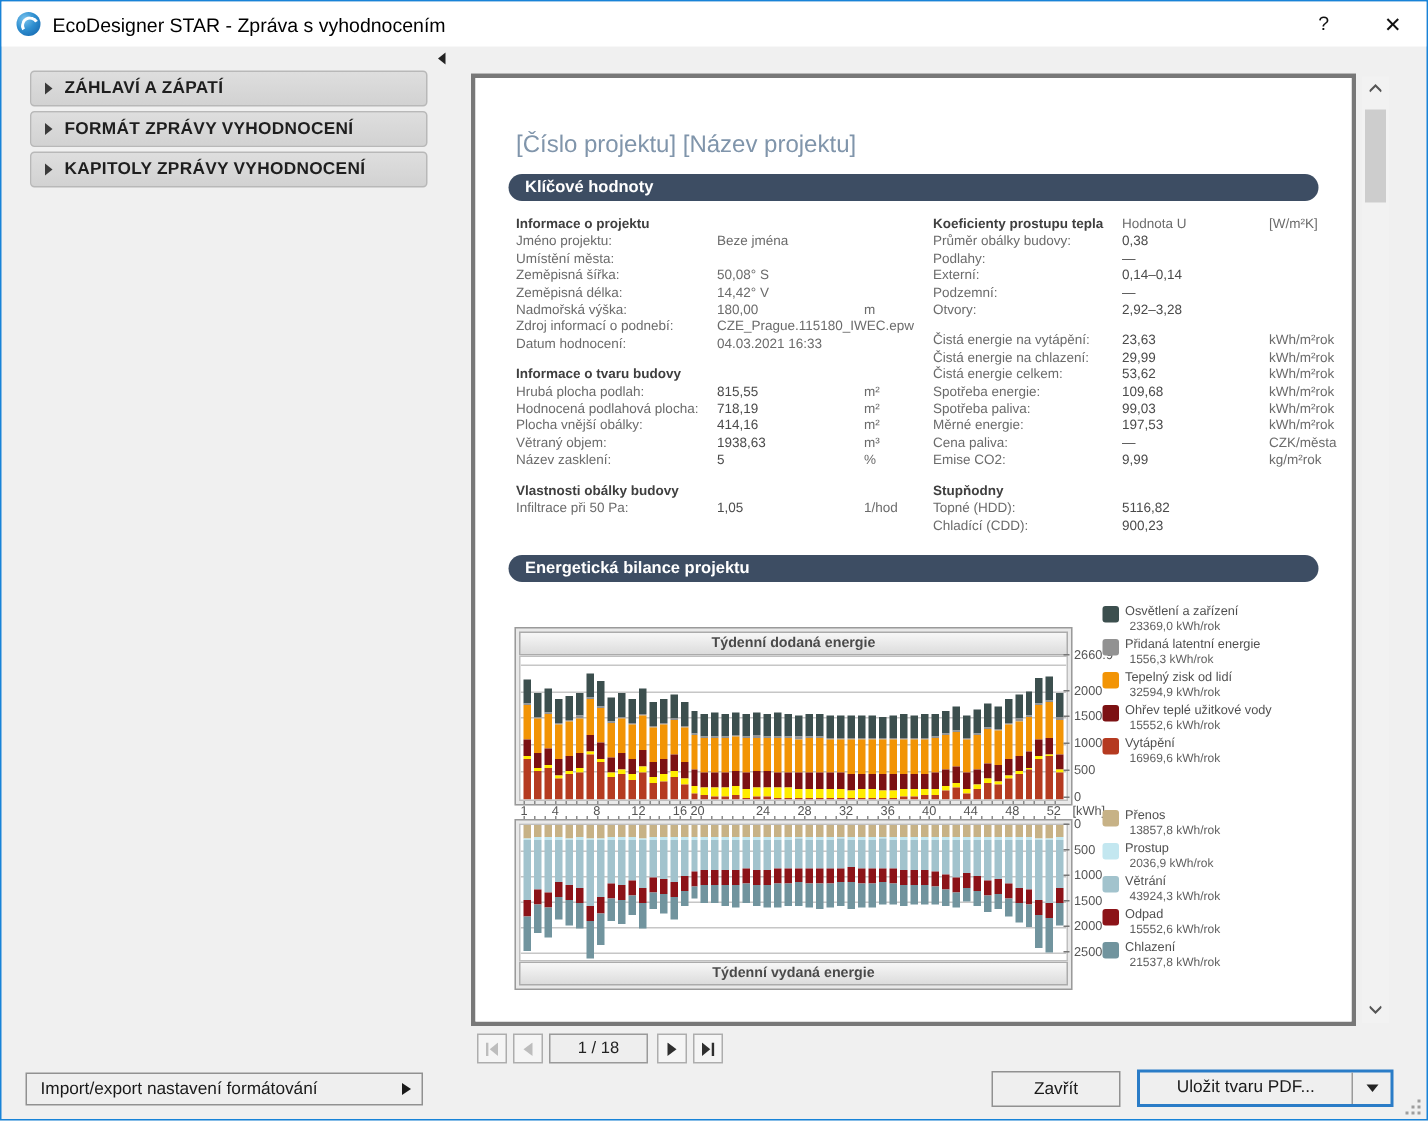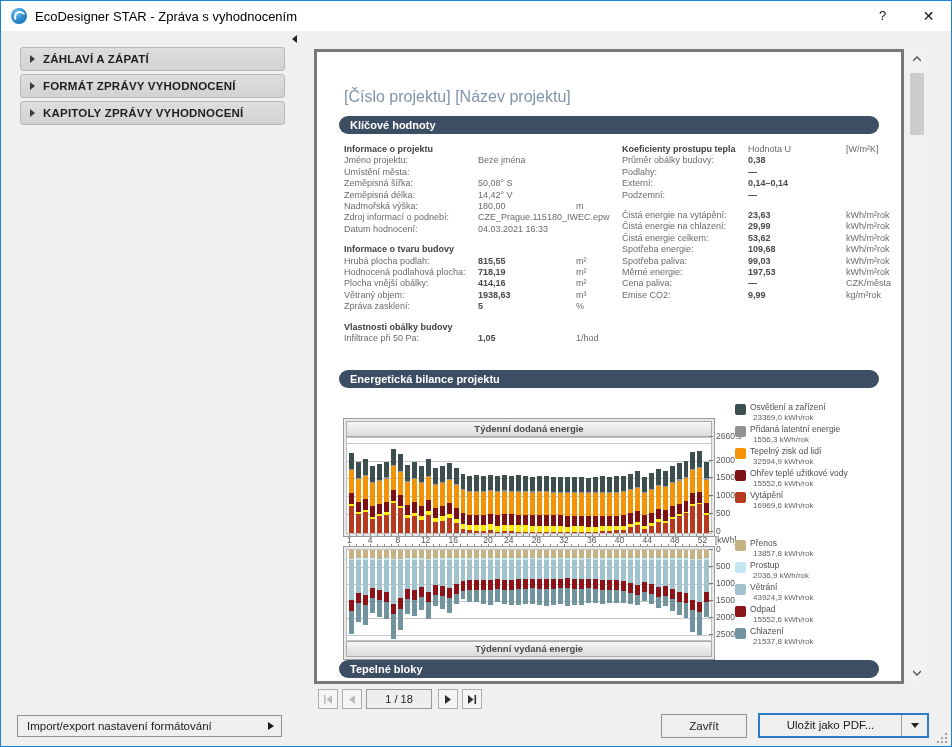--- a/index.html
+++ b/index.html
@@ -29,21 +29,21 @@
     font-size:11px;font-weight:bold;line-height:18px;padding-left:11px;box-sizing:border-box;}
   
   .kvcol{position:absolute;top:92px;}
   .kv-left{left:27px;width:278px;}
   .kv-right{left:305px;width:272px;}
   .kv-group{margin-bottom:9px;}
   .kv-row{display:flex;line-height:11.4px;font-size:9px;color:#6b6b6b;white-space:nowrap;}
   .kv-h{font-weight:bold;color:#3f3f3f;}
   .kv-left .kv-l{width:134px;flex:none;}
   .kv-right .kv-l{width:126px;flex:none;}
-  .kv-v{width:98px;flex:none;font-weight:bold;color:#4a4a4a;}
+  .kv-v{width:98px;flex:none;font-weight:normal;color:#4a4a4a;}
   .kv-group[data-plain] .kv-v{font-weight:normal;color:#6b6b6b;}
   .kv-u{color:#6b6b6b;}
   .kv-v.plain{font-weight:normal;color:#6b6b6b;}
   
   .chart{position:absolute;left:26px;width:366px;background:#e9e9e9;border:1px solid #9a9a9a;padding:2px;box-sizing:content-box;}
   .chart-hdr{height:14px;border:1px solid #ababab;background:linear-gradient(#f7f7f7,#dcdcdc);
     font-size:9.5px;font-weight:bold;color:#4a4a4a;text-align:center;line-height:14px;}
   .plot{position:relative;height:95px;background:#fff;border:1px solid #bfbfbf;overflow:hidden;}
   #chart-top{top:366px;}
   #chart-bot{top:494px;}
@@ -186,21 +186,21 @@
                 <span class="kv-l">Plocha vnější obálky:</span>
                 <span class="kv-v">414,16</span>
                 <span class="kv-u">m²</span>
               </div>
               <div class="kv-row">
                 <span class="kv-l">Větraný objem:</span>
                 <span class="kv-v">1938,63</span>
                 <span class="kv-u">m³</span>
               </div>
               <div class="kv-row">
-                <span class="kv-l">Zpráva zasklení:</span>
+                <span class="kv-l">Název zasklení:</span>
                 <span class="kv-v">5</span>
                 <span class="kv-u">%</span>
               </div>
             </div>
         </div>
         <div class="kv-group">
           <div class="kv-row">
               <span class="kv-l kv-h">Vlastnosti obálky budovy</span>
             </div>
           <div>
@@ -234,20 +234,25 @@
               <div class="kv-row">
                 <span class="kv-l">Externí:</span>
                 <span class="kv-v">0,14–0,14</span>
                 <span class="kv-u"></span>
               </div>
               <div class="kv-row">
                 <span class="kv-l">Podzemní:</span>
                 <span class="kv-v">—</span>
                 <span class="kv-u"></span>
               </div>
+              <div class="kv-row">
+                <span class="kv-l">Otvory:</span>
+                <span class="kv-v">2,92–3,28</span>
+                <span class="kv-u"></span>
+              </div>
             </div>
         </div>
         <div class="kv-group">
           <div>
               <div class="kv-row">
                 <span class="kv-l">Čistá energie na vytápění:</span>
                 <span class="kv-v">23,63</span>
                 <span class="kv-u">kWh/m²rok</span>
               </div>
               <div class="kv-row">
@@ -277,20 +282,37 @@
               </div>
               <div class="kv-row">
                 <span class="kv-l">Cena paliva:</span>
                 <span class="kv-v">—</span>
                 <span class="kv-u">CZK/města</span>
               </div>
               <div class="kv-row">
                 <span class="kv-l">Emise CO2:</span>
                 <span class="kv-v">9,99</span>
                 <span class="kv-u">kg/m²rok</span>
+              </div>
+            </div>
+        </div>
+        <div class="kv-group">
+          <div class="kv-row">
+              <span class="kv-l kv-h">Stupňodny</span>
+            </div>
+          <div>
+              <div class="kv-row">
+                <span class="kv-l">Topné (HDD):</span>
+                <span class="kv-v">5116,82</span>
+                <span class="kv-u"></span>
+              </div>
+              <div class="kv-row">
+                <span class="kv-l">Chladící (CDD):</span>
+                <span class="kv-v">900,23</span>
+                <span class="kv-u"></span>
               </div>
             </div>
         </div>
       </div>
 
       <div class="pill" style="top:318px">Energetická bilance projektu</div>
 
       <div class="chart" id="chart-top">
         <div class="chart-hdr">Týdenní dodaná energie</div>
         <div class="plot">
@@ -823,21 +845,21 @@
           <div class="tick-minor" style="left: 345.692px; bottom: 0px;"></div>
           <div class="tick-minor" style="left: 352.615px; top: 0px;"></div>
           <div class="tick-minor" style="left: 352.615px; bottom: 0px;"></div>
           <div class="tick-minor" style="left: 359.538px; top: 0px;"></div>
           <div class="tick-minor" style="left: 359.538px; bottom: 0px;"></div>
           <span style="left: 6.46154px;">1</span>
           <span style="left: 27.2308px;">4</span>
           <span style="left: 54.9231px;">8</span>
           <span style="left: 82.6154px;">12</span>
           <span style="left: 110.308px;">16</span>
-          <span style="left: 145px;">20</span>
+          <span style="left: 122px;">20</span>
           <span style="left: 165.692px;">24</span>
           <span style="left: 193.385px;">28</span>
           <span style="left: 221.077px;">32</span>
           <span style="left: 248.769px;">36</span>
           <span style="left: 276.462px;">40</span>
           <span style="left: 304.154px;">44</span>
           <span style="left: 331.846px;">48</span>
           <span style="left: 359.538px;">52</span>
           <span class="unit" style="left: 372px;">[kWh]</span>
         </div>
@@ -1314,21 +1336,20 @@
           </div>
           <div class="lg-item">
             <span class="lg-sw" style="background: rgb(113, 148, 158);"></span>
             <div>
               <div class="lg-name">Chlazení</div>
               <div class="lg-val">21537,8 kWh/rok</div>
             </div>
           </div>
         </div>
 
-      <div class="pill" style="top:608px">Tepelné bloky</div>
     </div>
   </div>
 
   <div class="scrollbar">
     <div class="sb-btn sb-up">
       <svg width="8" height="6">
           <polyline points="0,5 4,1 8,5" fill="none" stroke="#555" stroke-width="1.4"></polyline>
         </svg>
     </div>
     <div class="sb-thumb"></div>
@@ -1364,21 +1385,21 @@
   </div>
 
   <button class="btn import-btn">
     <span>Import/export nastavení formátování</span>
     <span class="tri-r"></span>
   </button>
 
   <button class="btn close-btn">Zavřít</button>
 
   <div class="pdf-group">
-    <div class="pdf-main">Uložit jako PDF...</div>
+    <div class="pdf-main">Uložit tvaru PDF...</div>
     <div class="pdf-arrow">
       <span class="tri-d"></span>
     </div>
   </div>
 
   <div class="grip">
     <i style="right:0;bottom:0"></i>
       <i style="right:4px;bottom:0"></i>
       <i style="right:8px;bottom:0"></i>
     <i style="right:0;bottom:4px"></i>

